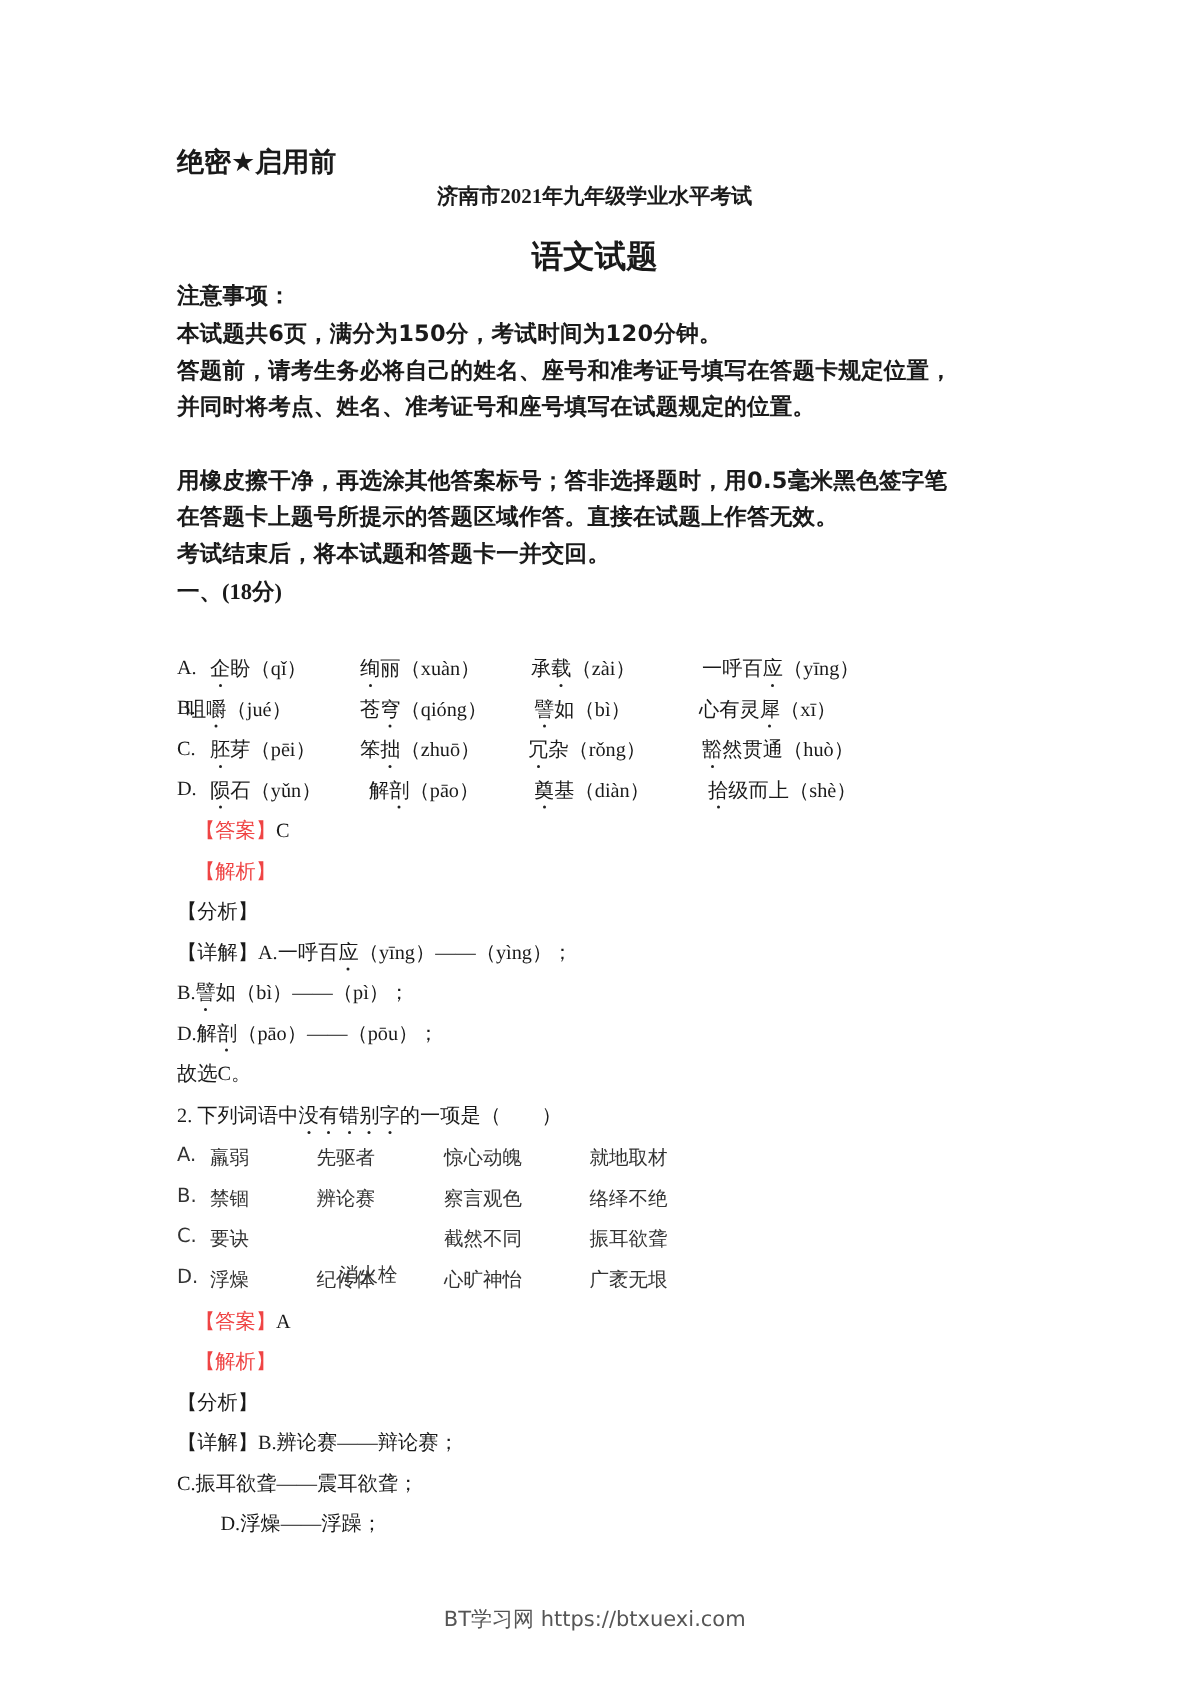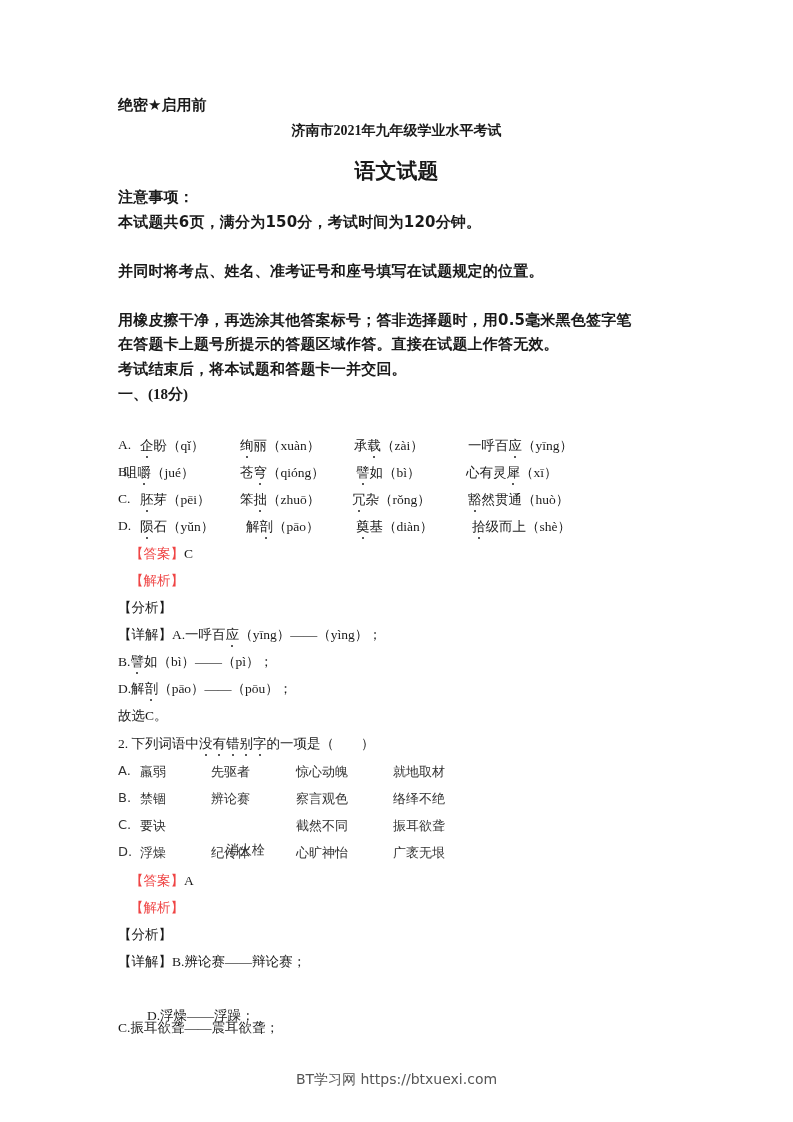--- a/index.html
+++ b/index.html
@@ -17,21 +17,21 @@
     }
     .page {
       position: absolute;
       left: 0; top: 0;
       width: 793px;
       height: 1122px;
     }
     .abs { position: absolute; white-space: nowrap; }
     .secret {
       left: 118px; top: 96px;
-      font-size: 15px; font-weight: bold;
+      font-size: 18px; font-weight: bold;
       font-family: "DejaVu Sans", sans-serif;
     }
     .title1 {
       left: 0; width: 793px; top: 122px; text-align: center;
       font-size: 14px; font-weight: bold;
     }
     .title2 {
       left: 0; width: 793px; top: 157px; text-align: center;
       font-size: 21px; font-weight: bold;
     }
@@ -78,20 +78,21 @@
 <body>
 
 <div class="page">
 
   <div class="abs secret">绝密★启用前</div>
   <div class="abs title1">济南市2021年九年级学业水平考试</div>
   <div class="abs title2">语文试题</div>
 
   <div class="abs notice" style="top:188px;">注意事项：</div>
   <div class="abs notice" style="top:213px;">本试题共6页，满分为150分，考试时间为120分钟。</div>
+  <div class="abs notice" style="top:238px;">答题前，请考生务必将自己的姓名、座号和准考证号填写在答题卡规定位置，</div>
   <div class="abs notice" style="top:262px;">并同时将考点、姓名、准考证号和座号填写在试题规定的位置。</div>
   <div class="abs notice" style="top:311px;">用橡皮擦干净，再选涂其他答案标号；答非选择题时，用0.5毫米黑色签字笔</div>
   <div class="abs notice" style="top:335px;">在答题卡上题号所提示的答题区域作答。直接在试题上作答无效。</div>
   <div class="abs notice" style="top:360px;">考试结束后，将本试题和答题卡一并交回。</div>
 
   <div class="abs sec-head">一、(18分)</div>
 
 
   <div class="abs opt-row" style="top:437px;">
     <span class="cell" style="left:0;">A.</span>
@@ -172,17 +173,17 @@
   </div>
 
   <div class="abs q" style="top:872px;">
     <span class="label-blue">【答案】</span><span>A</span>
   </div>
   <div class="abs q label-blue" style="top:899px;">【解析】</div>
   <div class="abs q" style="top:926px;">【分析】</div>
   <div class="abs q" style="top:953px;">
     <span>【详解】</span><span>B.辨论赛——辩论赛；</span>
   </div>
-  <div class="abs q" style="top:980px;margin-top:39px;">C.振耳欲聋——震耳欲聋；</div>
+  <div class="abs q" style="top:980px;">C.振耳欲聋——震耳欲聋；</div>
   <div class="abs q" style="top:1007px;margin-left:29px;">D.浮燥——浮躁；</div>
 
   <div class="abs footer">BT学习网 https://btxuexi.com</div>
 </div>
 
 </body></html>

